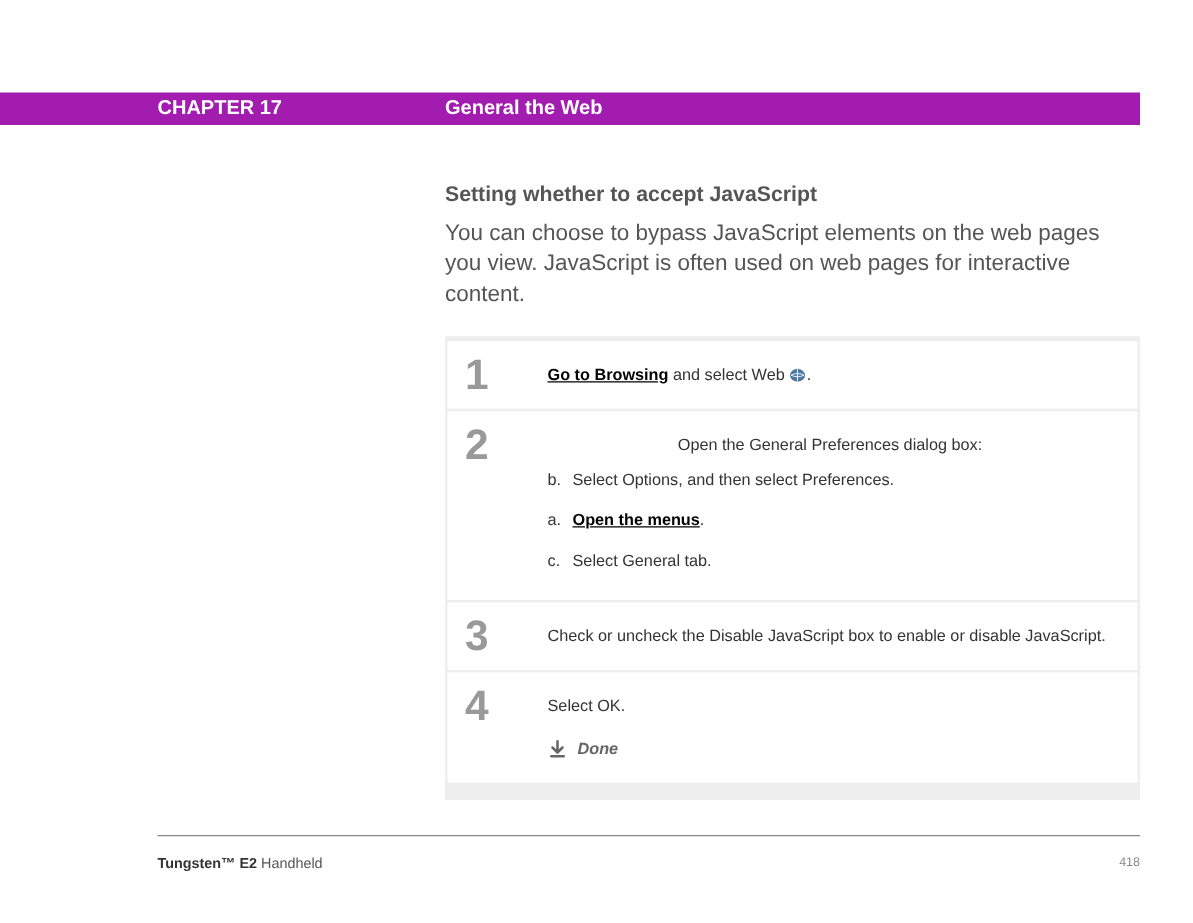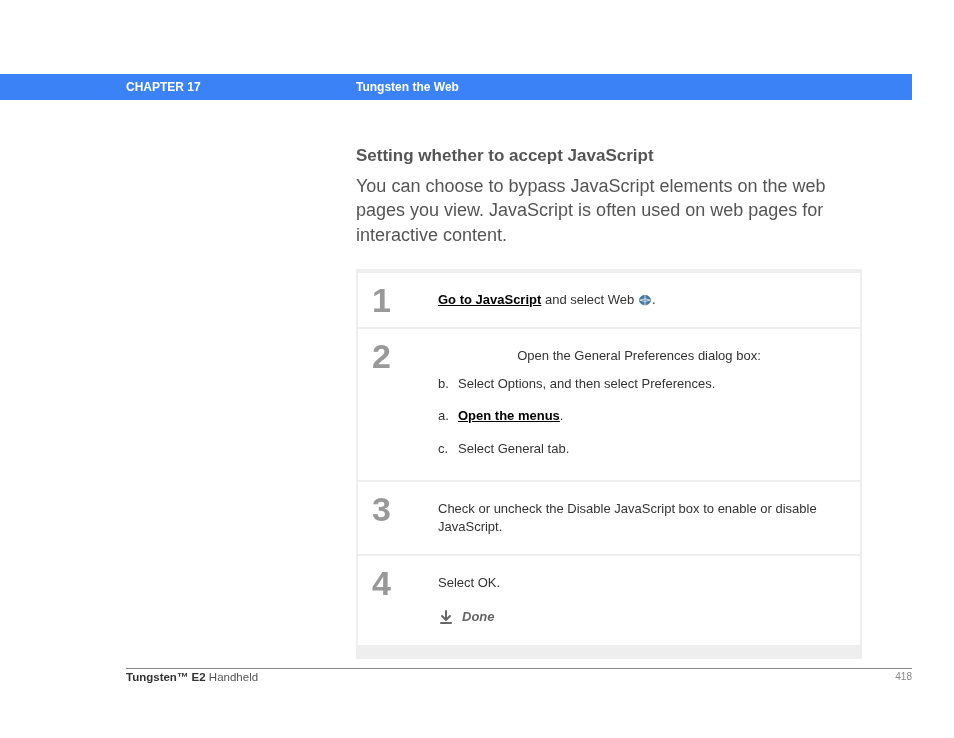--- a/index.html
+++ b/index.html
@@ -6,39 +6,39 @@
     body {
       width: 954px;
       height: 738px;
       font-family: "Helvetica Neue", Helvetica, Arial, sans-serif;
       font-size: 13px;
       color: #333;
       background: #fff;
       position: relative;
     }
     .header-band {
-      background: #3b82f6;
+      background: #a21caf;
       height: 26px;
       position: absolute;
       top: 74px;
       left: 0;
       right: 42px;
       display: flex;
       align-items: center;
       color: #fff;
       font-weight: bold;
-      font-size: 12px;
+      font-size: 16px;
     }
     .chapter { position: absolute; left: 126px; }
     .breadcrumb { position: absolute; left: 356px; }
     .content {
       position: absolute;
       top: 146px;
       left: 356px;
-      width: 506px;
+      width: 556px;
     }
     .section-title {
       font-size: 17px;
       font-weight: bold;
       color: #555;
       margin-bottom: 8px;
     }
     .section-intro {
       font-size: 18px;
       color: #555;
@@ -109,48 +109,48 @@
       color: #666;
       font-size: 13px;
       font-style: italic;
     }
     .footer {
       position: absolute;
       left: 126px;
       right: 42px;
       top: 668px;
       border-top: 1px solid #888;
-      padding-top: 2px;
+      padding-top: 16px;
       display: flex;
       justify-content: space-between;
       font-size: 11.5px;
       color: #555;
       gap: 32px;
     }
     .footer .product b { font-weight: bold; color: #333; }
     .footer .page { font-size: 10px; color: #888; }
   </style>
 </head>
 <body>
 
 <div class="header-band">
   <span class="chapter">CHAPTER 17</span>
-  <span class="breadcrumb">Tungsten the Web</span>
+  <span class="breadcrumb">General the Web</span>
 </div>
 
 <div class="content">
   <div class="section-title">Setting whether to accept JavaScript</div>
   <div class="section-intro">You can choose to bypass JavaScript elements on the web pages you view. JavaScript is often used on web pages for interactive content.</div>
 
   <div class="steps">
 
     <div class="step">
       <div class="step-num">1</div>
       <div class="step-body">
-        <span class="link">Go to JavaScript</span><span> and select Web </span><span class="web-icon"><svg viewBox="0 0 16 14">
+        <span class="link">Go to Browsing</span><span> and select Web </span><span class="web-icon"><svg viewBox="0 0 16 14">
               <ellipse cx="8" cy="7" rx="6.5" ry="5.5" fill="#4a7ba6" stroke="#2a4a66" stroke-width="0.5"></ellipse>
               <path d="M2 7 Q8 4 14 7" stroke="#fff" stroke-width="0.8" fill="none"></path>
               <path d="M2 7 Q8 10 14 7" stroke="#fff" stroke-width="0.8" fill="none"></path>
               <path d="M8 1.5 L8 12.5" stroke="#fff" stroke-width="0.8"></path>
             </svg></span><span>.</span>
       </div>
     </div>
 
     <div class="step">
       <div class="step-num">2</div>

